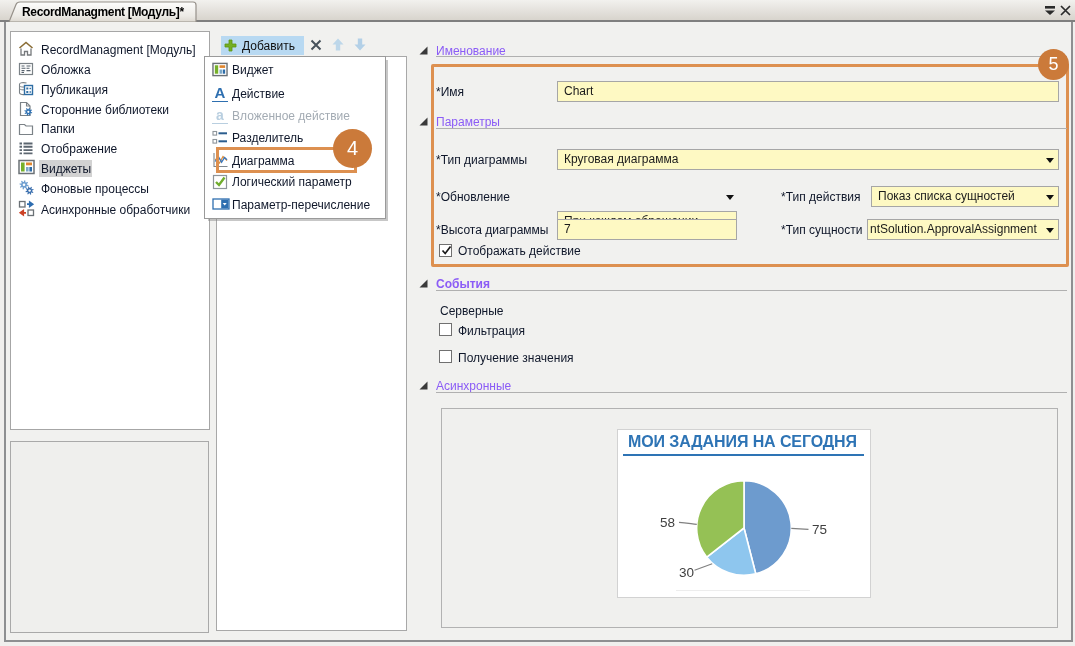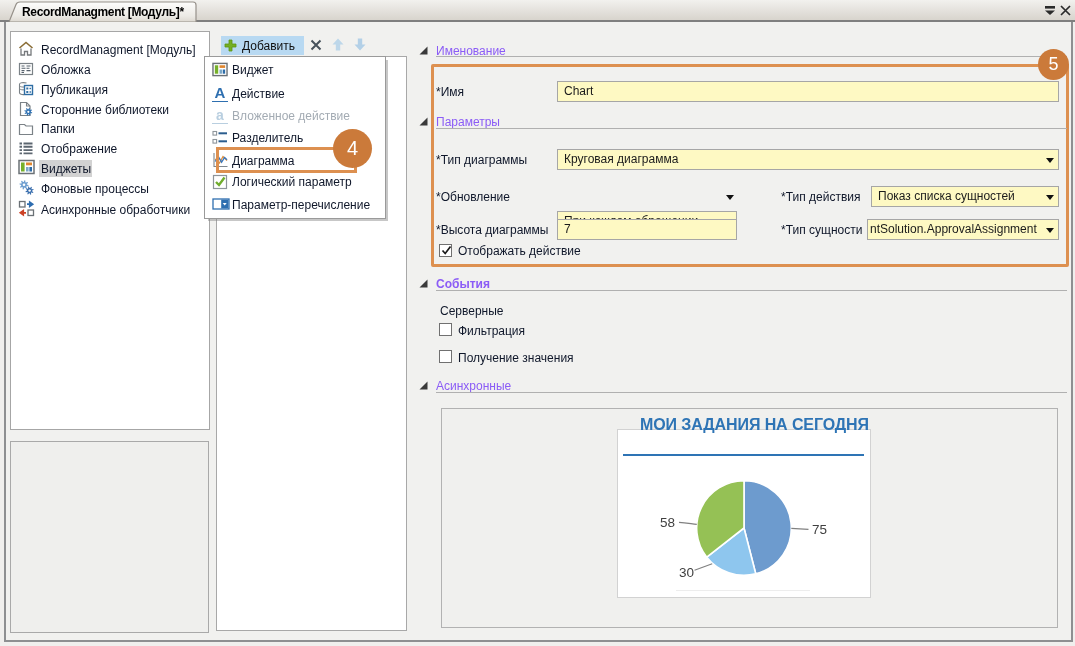--- a/index.html
+++ b/index.html
@@ -243,21 +243,21 @@
   <div class="lbl" style="left:458px;top:351px;">Получение значения</div>
 
   <svg style="left:419px;top:381px;" width="9" height="9" viewBox="0 0 9 9">
       <path d="M0.5,8.5 L8.5,0.5 L8.5,8.5 Z" fill="#3a3a3a"></path>
     </svg>
   <div class="sech" style="left:436px;top:379px;">Асинхронные</div>
   <div class="hline" style="left:436px;top:392px;width:631px;"></div>
 
   <div class="abs" style="left:441px;top:408px;width:617px;height:220px;background:#f0f0ee;border:1px solid #b2b2b2;"></div>
   <div class="abs" style="left:617px;top:429px;width:254px;height:169px;background:#fff;border:1px solid #d2d2d2;"></div>
-  <div class="abs" style="left:628px;top:416px;font-size:16px;font-weight:bold;color:#2e74b5;white-space:nowrap;letter-spacing:-0.1px;margin-left:12px;">МОИ ЗАДАНИЯ НА СЕГОДНЯ</div>
+  <div class="abs" style="left:628px;top:433px;font-size:16px;font-weight:bold;color:#2e74b5;white-space:nowrap;letter-spacing:-0.1px;">МОИ ЗАДАНИЯ НА СЕГОДНЯ</div>
   <div class="abs" style="left:623px;top:454px;width:241px;height:2px;background:#2e74b5;"></div>
 
   <div class="abs" style="left:676px;top:590px;width:134px;height:1px;background:#ededed;"></div>
 
   <svg style="left:640px;top:465px;" width="210" height="126" viewBox="0 0 210 126">
     <g transform="translate(104,63)">
       <path d="M0,0 L0,-47.3 A47.3,47.3 0 0 1 11.73,45.82 Z" fill="#6d9bce" stroke="#fff" stroke-width="1.6" stroke-linejoin="round"></path>
       <path d="M0,0 L11.73,45.82 A47.3,47.3 0 0 1 -37.23,29.19 Z" fill="#8ec6ee" stroke="#fff" stroke-width="1.6" stroke-linejoin="round"></path>
       <path d="M0,0 L-37.23,29.19 A47.3,47.3 0 0 1 0,-47.3 Z" fill="#95c155" stroke="#fff" stroke-width="1.6" stroke-linejoin="round"></path>
       <path d="M47.3,0.3 L64.5,1.3" stroke="#808080" stroke-width="1.2" fill="none"></path>

